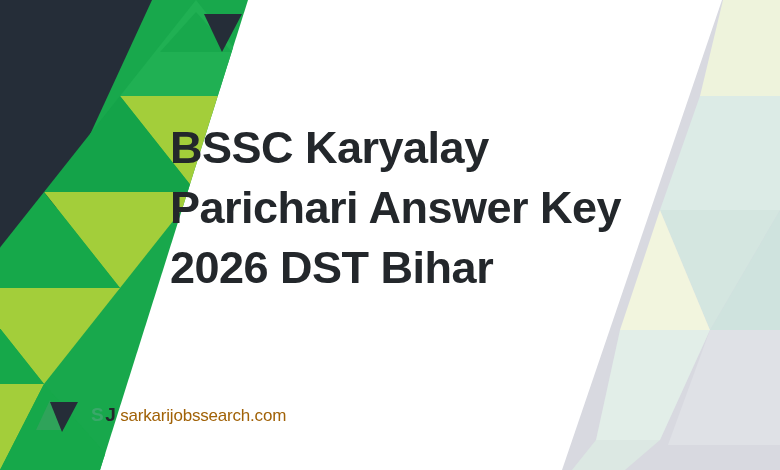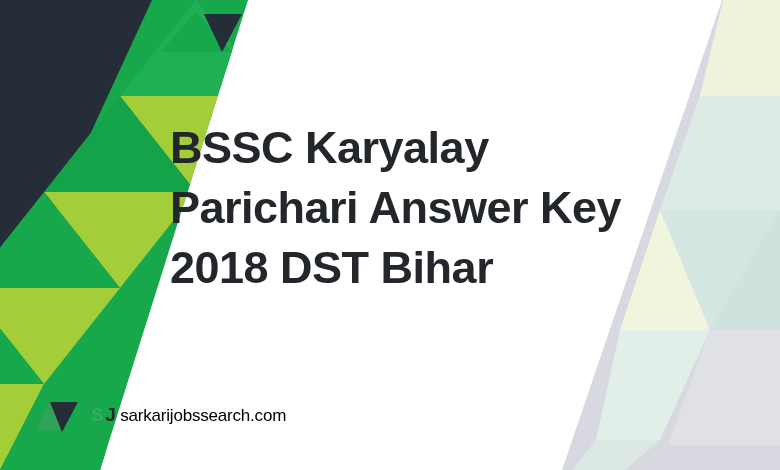--- a/index.html
+++ b/index.html
@@ -72,21 +72,21 @@
     font-family: "Liberation Sans", sans-serif;
     font-size: 19px;
     font-weight: bold;
     color: #23272b;
     letter-spacing: -0.5px;
     margin-left: -3px;
   }
   .domain-text {
     font-family: "Liberation Sans", sans-serif;
     font-size: 17px;
-    color: #000000;
+    color: #a16207;
     letter-spacing: -0.2px;
   }
 </style>
 </head>
 <body>
 
 <div id="banner">
 
   <svg id="bg-svg" viewBox="0 0 780 470" xmlns="http://www.w3.org/2000/svg">
 
@@ -170,21 +170,21 @@
     <g>
       <polygon points="196,12 232,52 160,52" fill="#18a84c"></polygon>
       <polygon points="204,14 242,14 222,52" fill="#252d38"></polygon>
     </g>
 
   </svg>
 
   <div id="title-block">
     <h1 id="title-text">BSSC Karyalay
 Parichari Answer Key
-2018 DST Bihar</h1>
+2026 DST Bihar</h1>
   </div>
 
   <div id="footer-logo">
     <svg id="logo-mark" viewBox="0 0 46 42" xmlns="http://www.w3.org/2000/svg">
       <polygon points="14,6 28,36 0,36" fill="#2fa35a"></polygon>
       <polygon points="14,8 42,8 26,38" fill="#252d38"></polygon>
     </svg>
     <span id="logo-wordmark">
       <span class="sj-s">S</span>
         <span class="sj-j">J</span>

